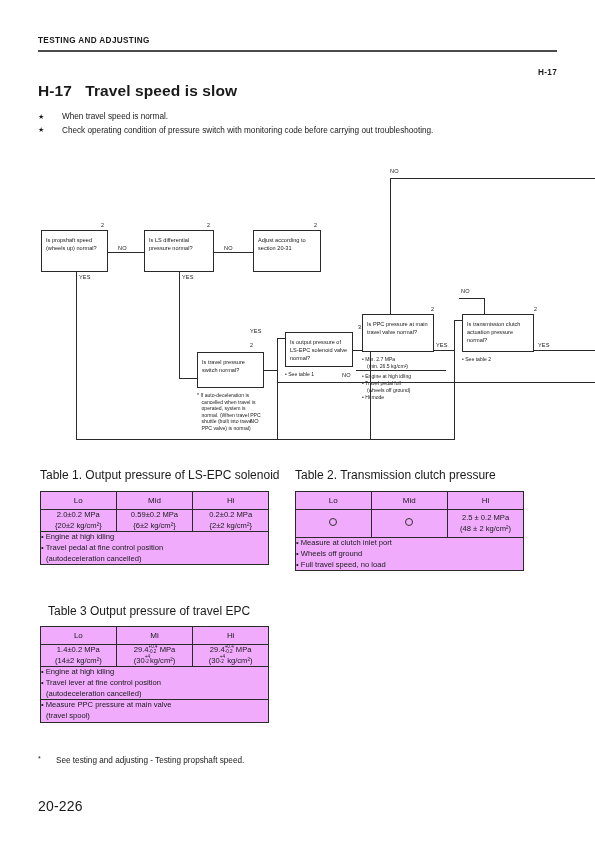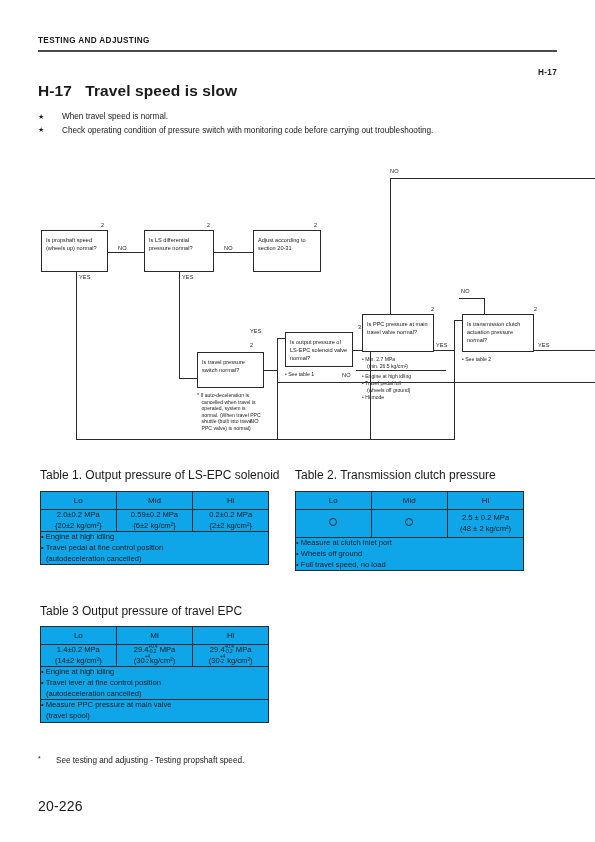--- a/index.html
+++ b/index.html
@@ -145,21 +145,21 @@
     position: absolute;
     font-size: 12px;
     color: #1a1a1a;
     white-space: nowrap;
   }
   table.dt {
     position: absolute;
     border-collapse: collapse;
     font-size: 7.6px;
     color: #1a1a1a;
-    background: #0ea5e9;
+    background: #f0abfc;
   }
   table.dt td, table.dt th {
     border: 1px solid #2a2a2a;
     padding: 0;
     font-weight: normal;
     vertical-align: middle;
   }
   .hd-cell {
     text-align: center;
     height: 17px;
@@ -383,21 +383,21 @@
   <tr>
     <td class="notes-cell" colspan="3">
       <span class="nb">• Measure at clutch inlet port</span>
       <span class="nb">• Wheels off ground</span>
       <span class="nb">• Full travel speed, no load</span>
     </td>
   </tr>
 </tbody>
   </table>
 
-<div class="tcap" style="left:40px; top:604px;">Table 3  Output pressure of travel EPC</div>
+<div class="tcap" style="left:48px; top:604px;">Table 3  Output pressure of travel EPC</div>
 <table class="dt" style="left:40px; top:626px; width:229px;">
   <tbody>
       <tr>
     <th class="hd-cell" style="width:76px;">Lo</th>
     <th class="hd-cell" style="width:77px;">Mi</th>
     <th class="hd-cell" style="width:76px;">Hi</th>
   </tr>
   <tr>
     <td class="val-cell">
       <span>1.4±0.2 MPa</span><br>

